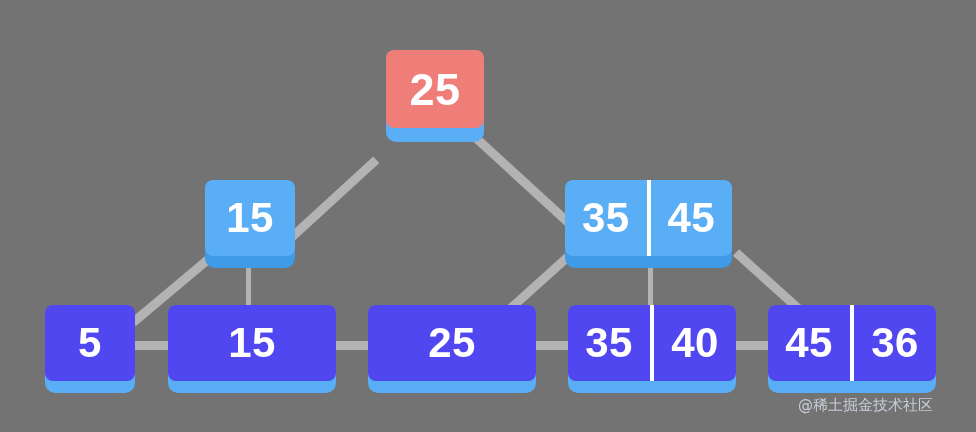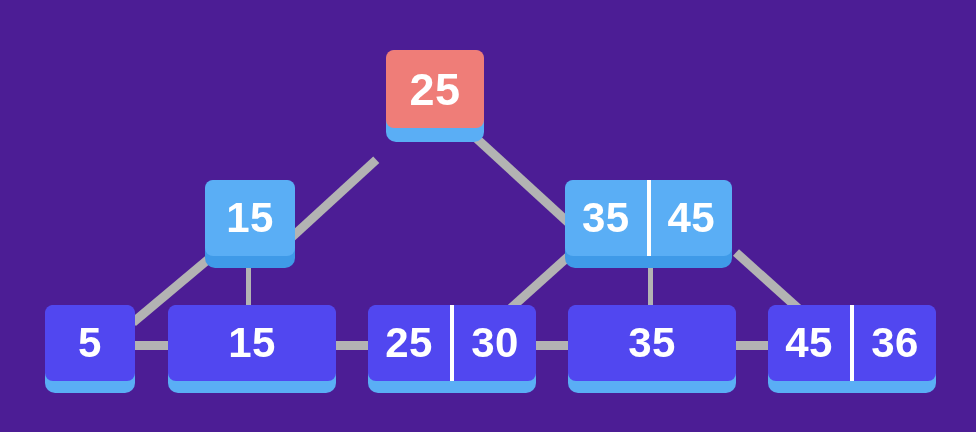--- a/index.html
+++ b/index.html
@@ -7,21 +7,21 @@
     padding: 0;
     background: #000000;
   }
   body {
     font-family: "Liberation Sans", sans-serif;
   }
   #canvas {
     position: relative;
     width: 976px;
     height: 432px;
-    background: #4c1d95;
+    background: #737373;
     overflow: hidden;
   }
 
   
   .edge {
     position: absolute;
     background: #b3b3b3;
     transform-origin: 0 50%;
   }
   .edge-v {
@@ -161,33 +161,34 @@
     <div class="plate"></div>
     <div class="face" style="height:76px;">
       <div class="cell">15</div>
     </div>
   </div>
 
   <div class="node node-leaf" style="left:368px; top:305px; width:168px; height:88px;">
     <div class="plate"></div>
     <div class="face" style="height:76px;">
       <div class="cell">25</div>
-      <div class="cell">30</div>
     </div>
   </div>
 
   <div class="node node-leaf" style="left:568px; top:305px; width:168px; height:88px;">
     <div class="plate"></div>
     <div class="face" style="height:76px;">
       <div class="cell">35</div>
+      <div class="cell">40</div>
     </div>
   </div>
 
   <div class="node node-leaf" style="left:768px; top:305px; width:168px; height:88px;">
     <div class="plate"></div>
     <div class="face" style="height:76px;">
       <div class="cell">45</div>
       <div class="cell">36</div>
     </div>
   </div>
 
+  <div id="watermark" style="left:798px; top:396px;">@稀土掘金技术社区</div>
 
 </div>
 
 </body></html>

